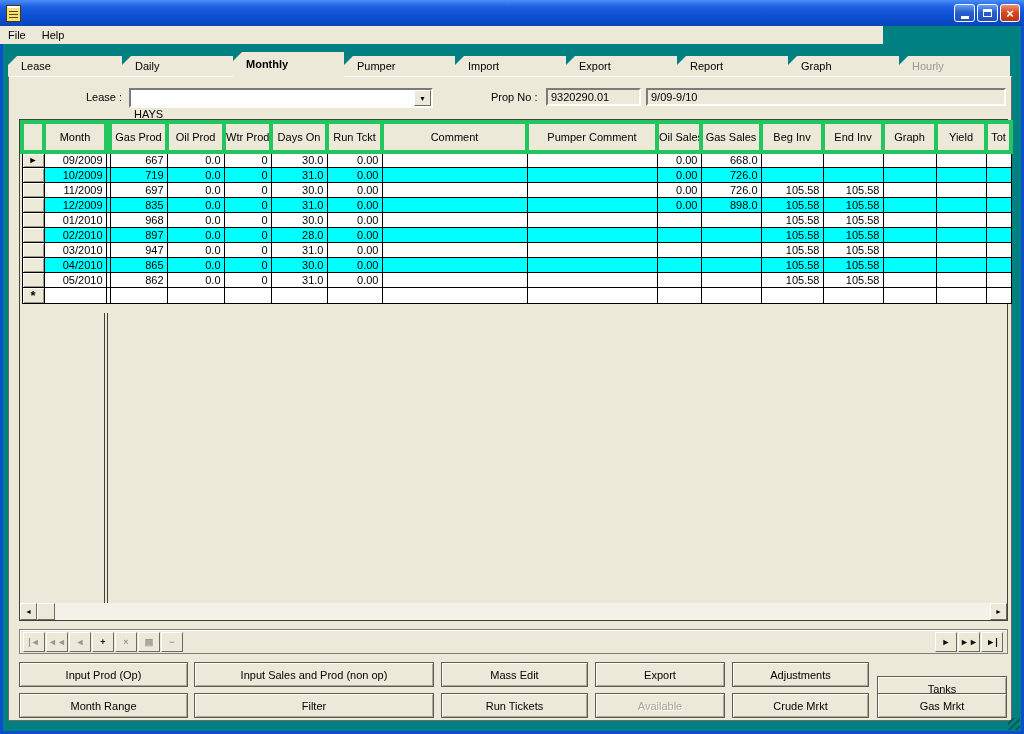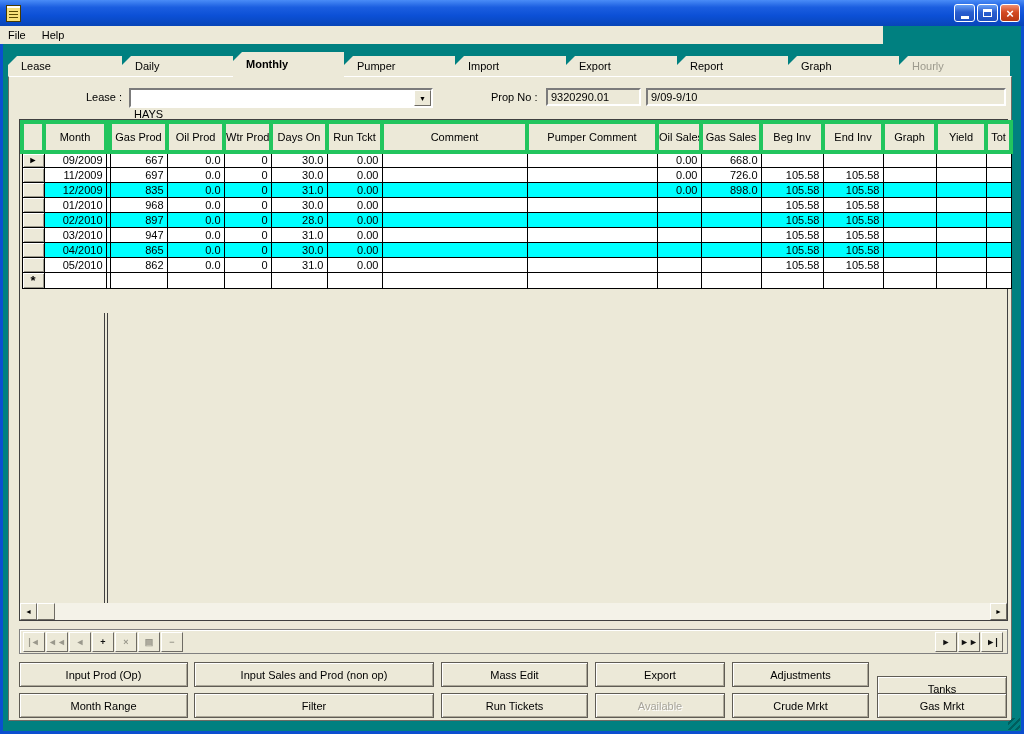--- a/index.html
+++ b/index.html
@@ -172,20 +172,39 @@
               <td></td>
               <td></td>
               <td>0.00</td>
               <td>668.0</td>
               <td></td>
               <td></td>
               <td></td>
               <td></td>
               <td></td>
             </tr>
+            <tr class="hl">
+              <td class="sel"></td>
+              <td>10/2009</td>
+              <td class="divcol"></td>
+              <td>719</td>
+              <td>0.0</td>
+              <td>0</td>
+              <td>31.0</td>
+              <td>0.00</td>
+              <td></td>
+              <td></td>
+              <td>0.00</td>
+              <td>726.0</td>
+              <td></td>
+              <td></td>
+              <td></td>
+              <td></td>
+              <td></td>
+            </tr>
             <tr>
               <td class="sel"></td>
               <td>11/2009</td>
               <td class="divcol"></td>
               <td>697</td>
               <td>0.0</td>
               <td>0</td>
               <td>30.0</td>
               <td>0.00</td>
               <td></td>

